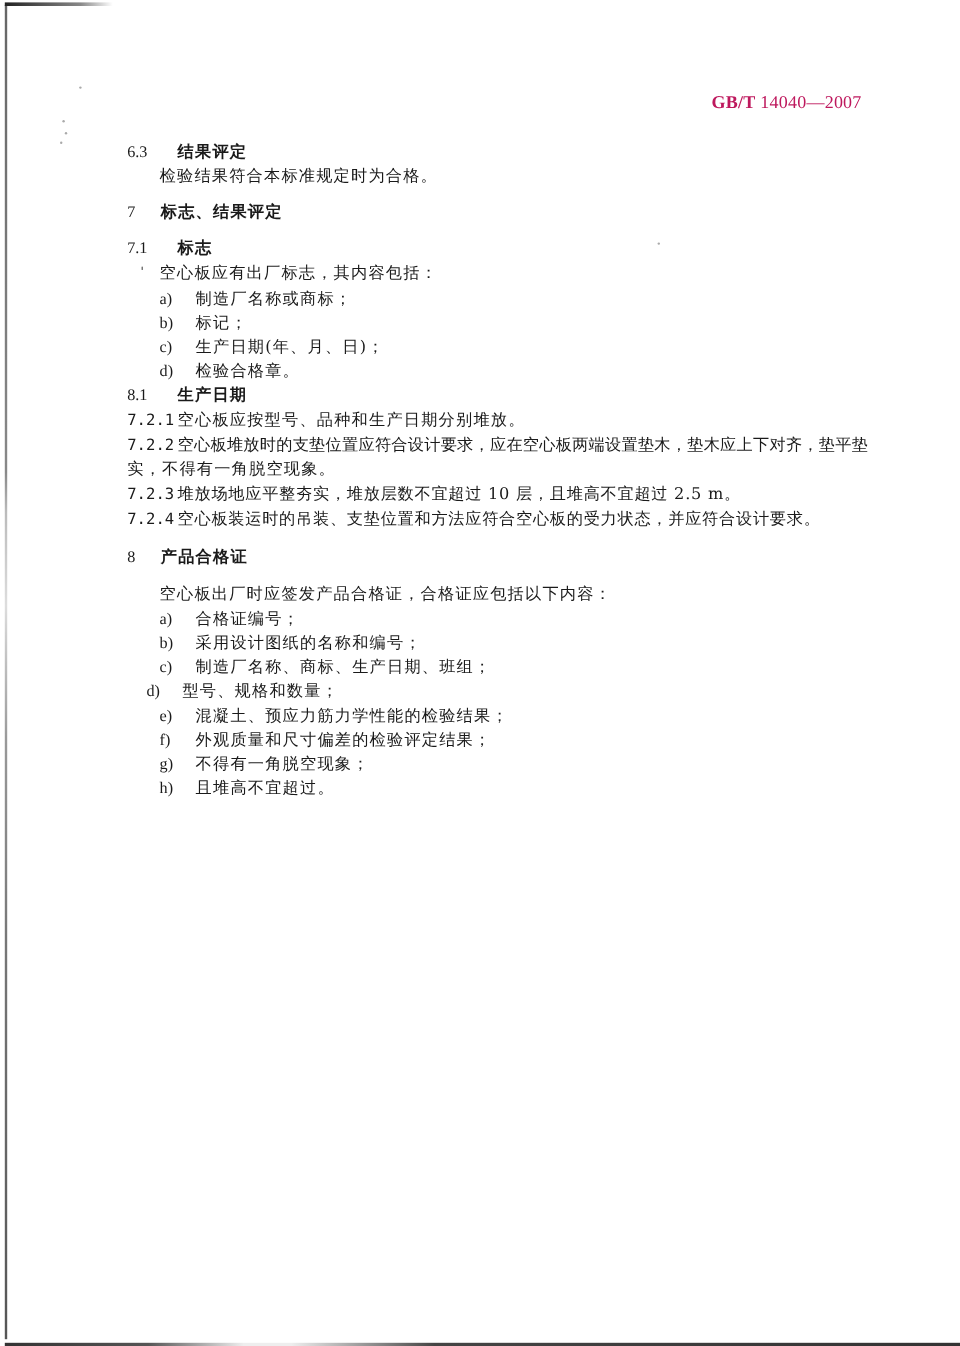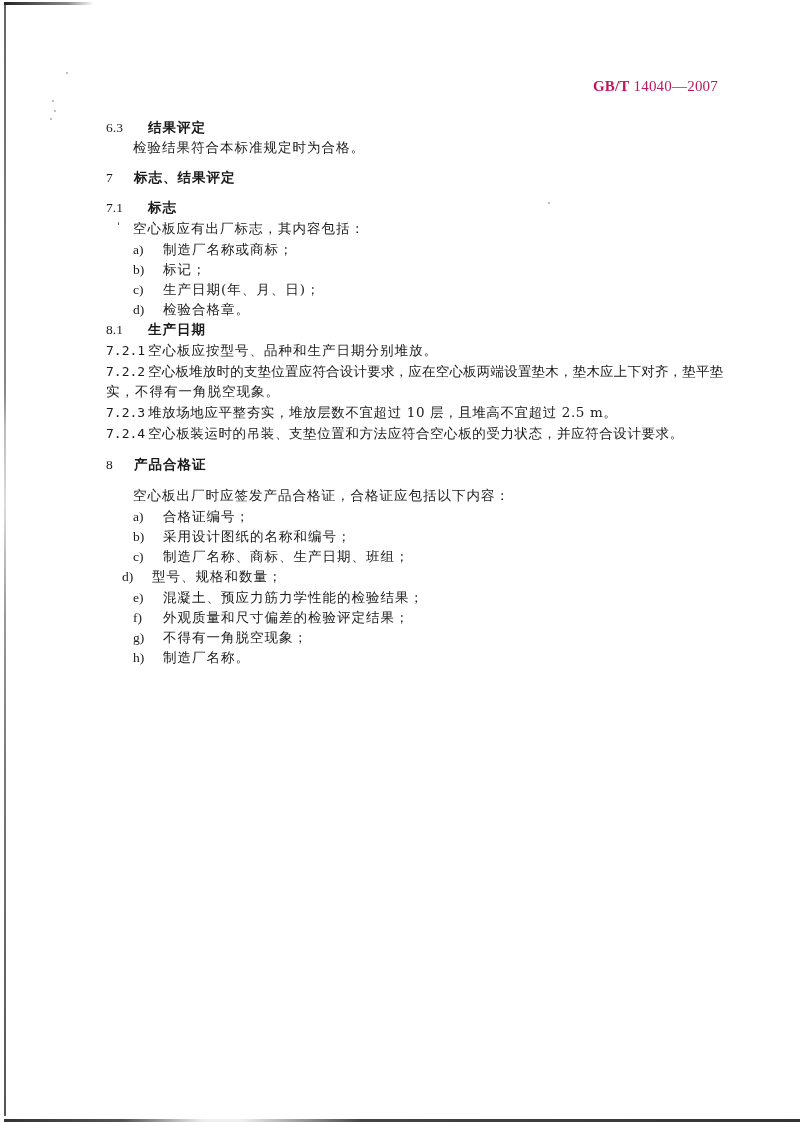--- a/index.html
+++ b/index.html
@@ -165,14 +165,14 @@
 <div class="line" style="left:133px;top:588px">
   <span class="list-label">e)</span><span>混凝土、预应力筋力学性能的检验结果；</span>
 </div>
 <div class="line" style="left:133px;top:608px">
   <span class="list-label">f)</span><span>外观质量和尺寸偏差的检验评定结果；</span>
 </div>
 <div class="line" style="left:133px;top:628px">
   <span class="list-label">g)</span><span>不得有一角脱空现象；</span>
 </div>
 <div class="line" style="left:133px;top:648px">
-  <span class="list-label">h)</span><span>制造厂名称。</span>
+  <span class="list-label">h)</span><span>且堆高不宜超过。</span>
 </div>
 
 </body></html>

